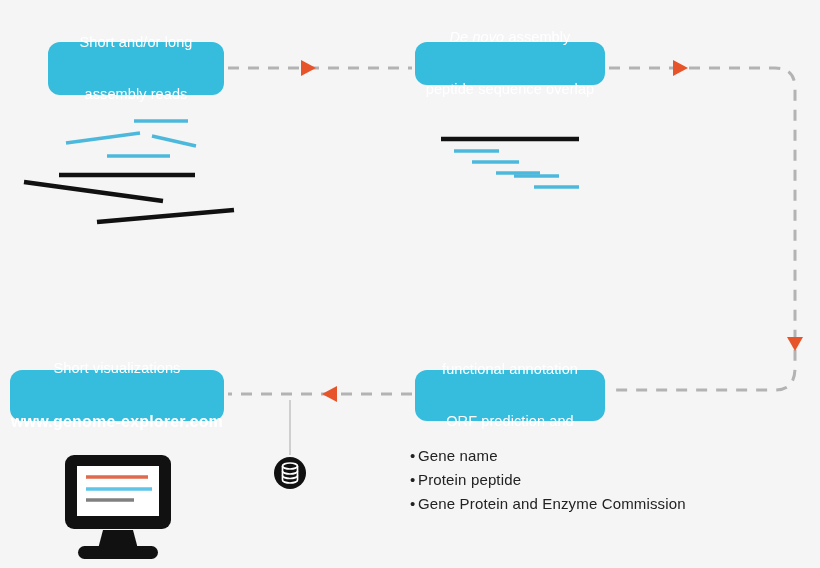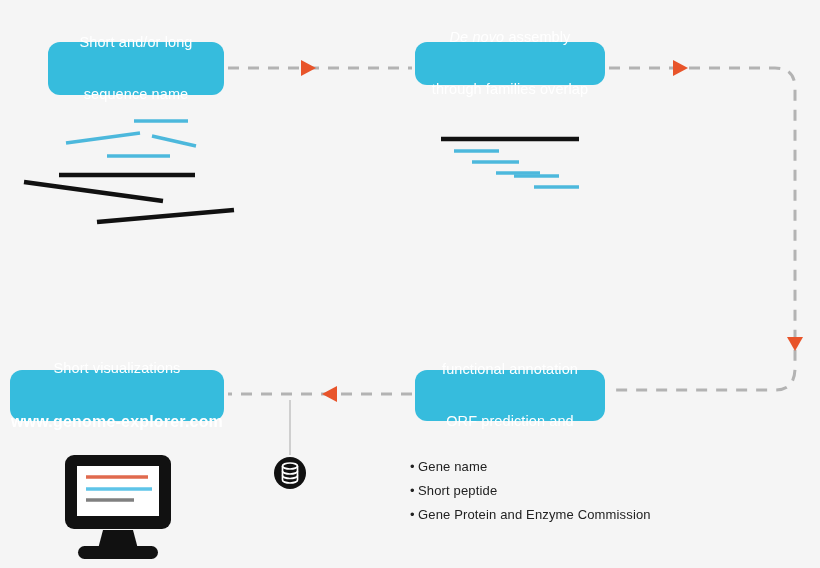--- a/index.html
+++ b/index.html
@@ -48,23 +48,23 @@
   .box .bold { font-weight: bold; font-size: 16px; letter-spacing: .2px; }
 
   #box-reads      { left: 48px;  top: 42px;  width: 176px; height: 53px; }
   #box-assembly   { left: 415px; top: 42px;  width: 190px; height: 43px; }
   #box-viz        { left: 10px;  top: 370px; width: 214px; height: 51px; }
   #box-orf        { left: 415px; top: 370px; width: 190px; height: 51px; }
 
   .bullets {
     position: absolute;
     left: 410px;
-    top: 455px;
+    top: 444px;
     width: 290px;
-    font-size: 13px;
+    font-size: 15px;
     color: #222222;
     letter-spacing: .15px;
   }
   .bullets .bullet {
     height: 24px;
     line-height: 24px;
     white-space: nowrap;
   }
   .bullets .dot {
     display: inline-block;
@@ -113,41 +113,41 @@
       <line x1="454" y1="151" x2="499" y2="151"></line>
       <line x1="472" y1="162" x2="519" y2="162"></line>
       <line x1="496" y1="173" x2="540" y2="173"></line>
       <line x1="514" y1="176" x2="559" y2="176"></line>
       <line x1="534" y1="187" x2="579" y2="187"></line>
     </g>
   </svg>
 
   <div class="box" id="box-reads">
     <span class="ln">Short and/or long</span>
-    <span class="ln">sequence name</span>
+    <span class="ln">assembly reads</span>
   </div>
 
   <div class="box" id="box-assembly">
     <span class="ln"><em class="ital">De novo</em><span> assembly</span></span>
-    <span class="ln">through families overlap</span>
+    <span class="ln">peptide sequence overlap</span>
   </div>
 
   <div class="box" id="box-viz">
     <span class="ln">Short visualizations</span>
     <span class="ln bold">www.genome-explorer.com</span>
   </div>
 
   <div class="box" id="box-orf">
     <span class="ln">functional annotation</span>
     <span class="ln">ORF prediction and</span>
   </div>
 
   <div class="bullets">
     <div class="bullet"><span class="dot">•</span><span>Gene name</span></div>
-    <div class="bullet"><span class="dot">•</span><span>Short peptide</span></div>
+    <div class="bullet"><span class="dot">•</span><span>Protein peptide</span></div>
     <div class="bullet"><span class="dot">•</span><span>Gene Protein and Enzyme Commission</span></div>
   </div>
 
   <svg class="layer" viewBox="0 0 820 568">
     <rect x="65" y="455" width="106" height="74" rx="9" fill="#111111"></rect>
     <rect x="77" y="466" width="82" height="50" fill="#ffffff"></rect>
     <line x1="86" y1="477" x2="148" y2="477" stroke="#e06a4e" stroke-width="3.4"></line>
     <line x1="86" y1="489" x2="152" y2="489" stroke="#5ec4e8" stroke-width="3.4"></line>
     <line x1="86" y1="500" x2="134" y2="500" stroke="#808080" stroke-width="3.4"></line>
     <path d="M 103 530 L 133 530 L 138 549 L 98 549 Z" fill="#111111"></path>

